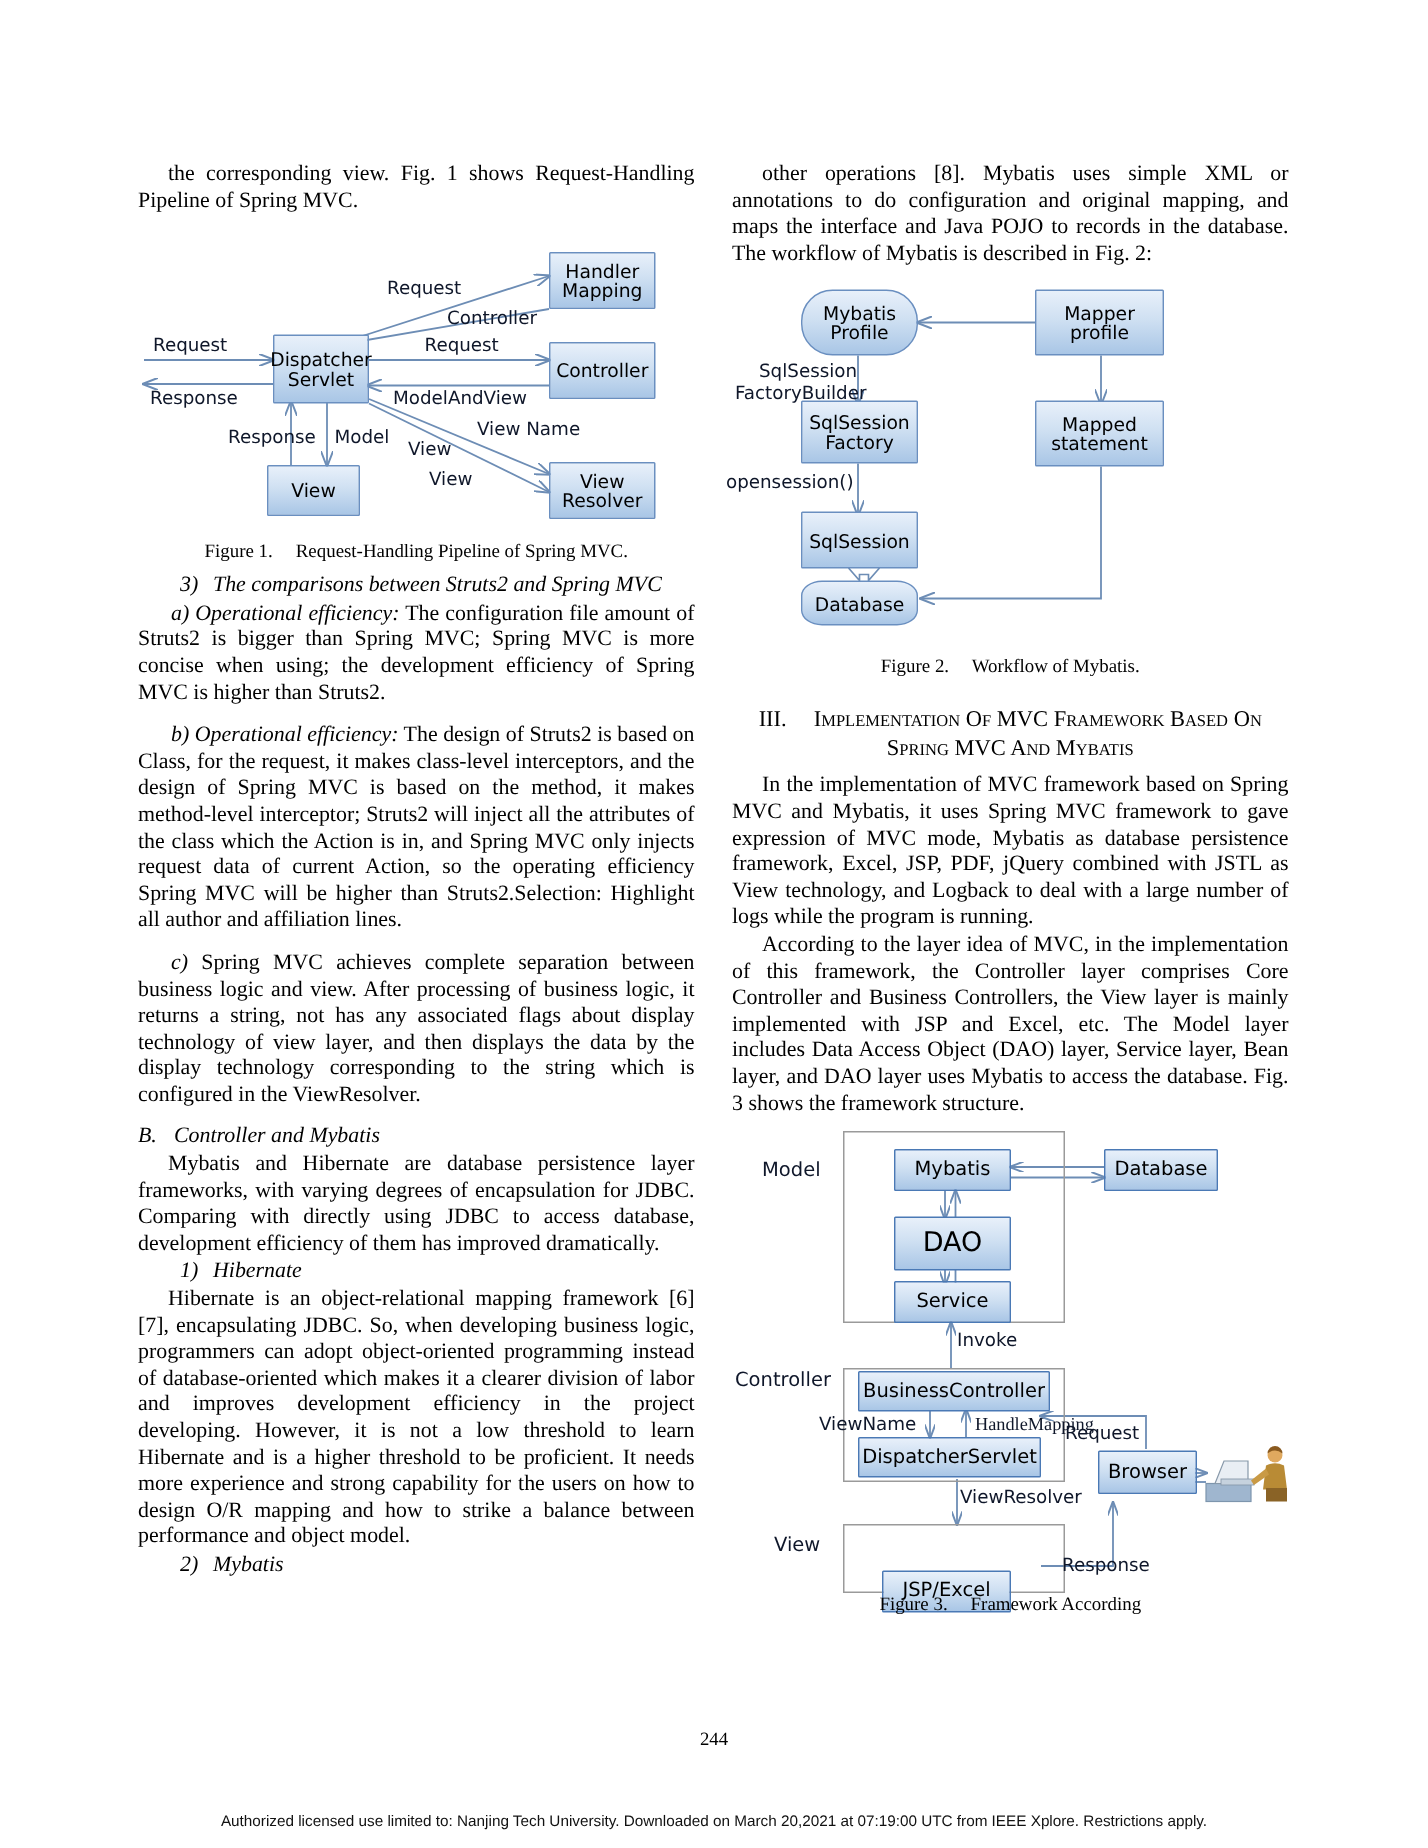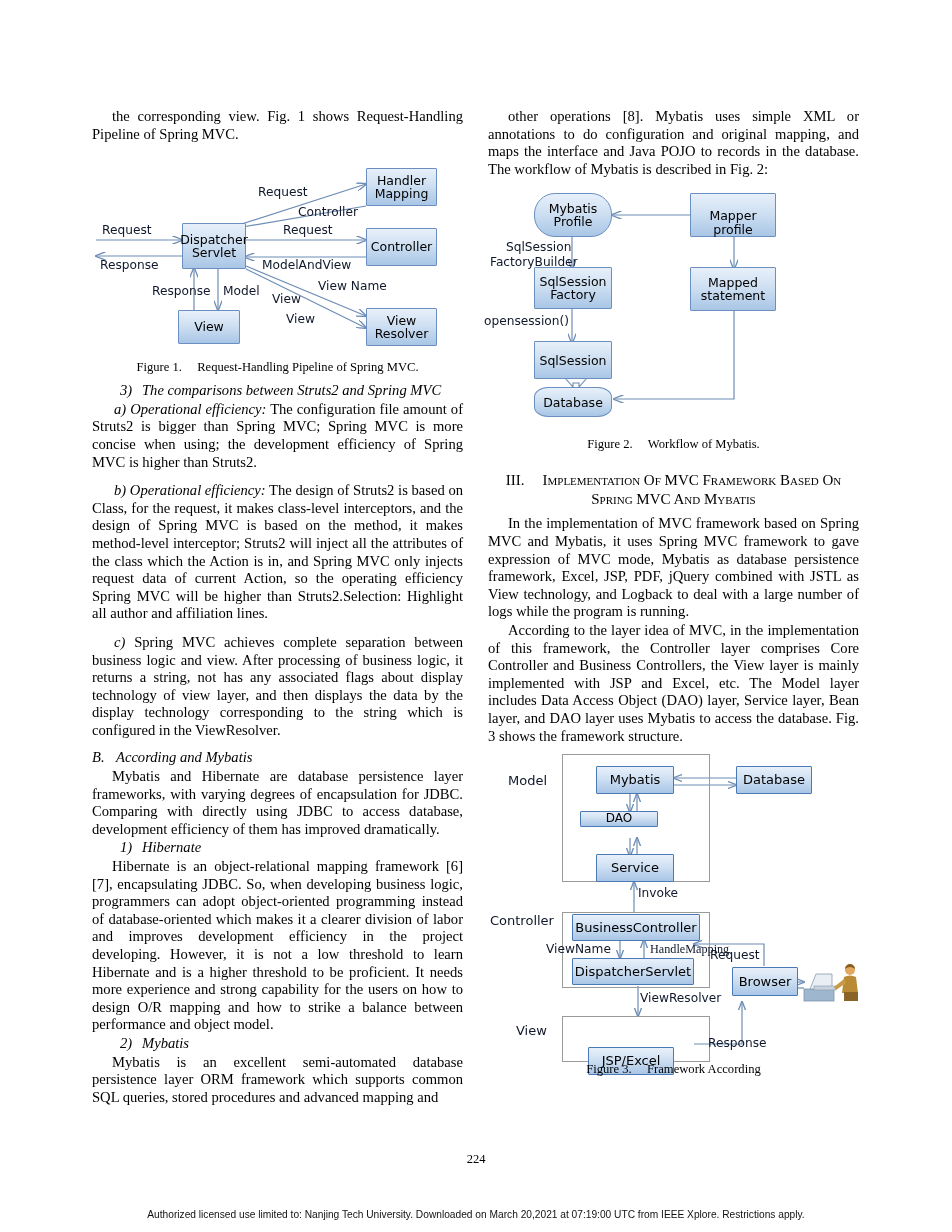--- a/index.html
+++ b/index.html
@@ -210,36 +210,35 @@
 
     <p class="body gap" style="text-indent:22px;">
       <i>b)  Operational efficiency:</i><span> The design of Struts2 is based on Class, for the request, it makes class-level interceptors, and the design of Spring MVC is based on the method, it makes method-level interceptor; Struts2 will inject all the attributes of the class which the Action is in, and Spring MVC only injects request data of current Action, so the operating efficiency Spring MVC will be higher than Struts2.Selection: Highlight all author and affiliation lines.</span>
     </p>
 
     <p class="body gap" style="text-indent:22px;">
       <i>c)</i><span> Spring MVC achieves complete separation between business logic and view. After processing of business logic, it returns a string, not has any associated flags about display technology of view layer, and then displays the data by the display technology corresponding to the string which is configured in the ViewResolver.</span>
     </p>
 
     <p class="sec-letter">
-      <span class="mark">B.</span><span>According and Mybatis</span>
+      <span class="mark">B.</span><span>Controller and Mybatis</span>
     </p>
 
     <p class="body">Mybatis and Hibernate are database persistence layer frameworks, with varying degrees of encapsulation for JDBC. Comparing with directly using JDBC to access database, development efficiency of them has improved dramatically.</p>
 
     <p class="num-head">
       <span class="mark">1)</span><span>Hibernate</span>
     </p>
 
     <p class="body">Hibernate is an object-relational mapping framework [6] [7], encapsulating JDBC. So, when developing business logic, programmers can adopt object-oriented programming instead of database-oriented which makes it a clearer division of labor and improves development efficiency in the project developing. However, it is not a low threshold to learn Hibernate and is a higher threshold to be proficient. It needs more experience and strong capability for the users on how to design O/R mapping and how to strike a balance between performance and object model.</p>
 
     <p class="num-head">
       <span class="mark">2)</span><span>Mybatis</span>
     </p>
 
-    <p class="body">Mybatis is an excellent semi-automated database persistence layer ORM framework which supports common SQL queries, stored procedures and advanced mapping and</p>
   </div>
 
   <div class="col col-right">
 
     <p class="body">other operations [8]. Mybatis uses simple XML or annotations to do configuration and original mapping, and maps the interface and Java POJO to records in the database. The workflow of Mybatis is described in Fig. 2:</p>
 
     <div style="height:280px; position:relative;">
       <div class="fig" style="position:absolute; left:6px; top:14px; width:365px; height:240px;">
         <svg width="365" height="240">
           <defs>
@@ -261,21 +260,21 @@
           </g>
 
           <g fill="#ffffff" stroke="#6d8db5" stroke-width="1.1">
             <path d="M72,186 L79,178 L79,182 L85,182 L85,178 L92,186 L85,194 L85,190 L79,190 L79,194 Z"></path>
           </g>
         </svg>
 
         <div class="node" style="left:40px; top:0px; width:78px; height:44px;border-radius:21px;">
           <span>Mybatis Profile</span>
         </div>
-        <div class="node" style="left:196px; top:0px; width:86px; height:44px;align-items:flex-end;">
+        <div class="node" style="left:196px; top:0px; width:86px; height:44px;">
           <span>Mapper profile</span>
         </div>
         <div class="node" style="left:40px; top:74px; width:78px; height:42px;">
           <span>SqlSession Factory</span>
         </div>
         <div class="node" style="left:196px; top:74px; width:86px; height:44px;">
           <span>Mapped statement</span>
         </div>
         <div class="node" style="left:40px; top:148px; width:78px; height:38px;">
           <span>SqlSession</span>
@@ -348,21 +347,21 @@
         <span class="lbl" style="left:20px; top:20px; font-size:13px;">Model</span>
         <span class="lbl" style="left:2px; top:160px; font-size:13px;">Controller</span>
         <span class="lbl" style="left:28px; top:270px; font-size:13px;">View</span>
 
         <div class="node sq" style="left:108px; top:12px; width:78px; height:28px; font-size:13px;">
           <span>Mybatis</span>
         </div>
         <div class="node sq" style="left:248px; top:12px; width:76px; height:28px; font-size:13px;">
           <span>Database</span>
         </div>
-        <div class="node sq" style="left:92px; top:57px; width:78px; height:16px; font-size:12px;">
+        <div class="node sq" style="left:108px; top:57px; width:78px; height:36px; font-size:18px;">
           <span>DAO</span>
         </div>
         <div class="node sq" style="left:108px; top:100px; width:78px; height:28px; font-size:13px;">
           <span>Service</span>
         </div>
         <div class="node sq" style="left:84px; top:160px; width:128px; height:27px; font-size:13px;">
           <span>BusinessController</span>
         </div>
         <div class="node sq" style="left:84px; top:204px; width:122px; height:27px; font-size:13px;">
           <span>DispatcherServlet</span>
@@ -403,16 +402,16 @@
       </div>
 
       <div class="figcap" style="position:absolute; left:0; top:312px; width:371px;">
         <span>Figure 3.</span>
         <span style="display:inline-block;width:9px"></span>
         <span>Framework According</span>
       </div>
     </div>
   </div>
 
-  <div class="page-number">224</div>
+  <div class="page-number">244</div>
   <div class="license">Authorized licensed use limited to: Nanjing Tech University. Downloaded on March 20,2021 at 07:19:00 UTC from IEEE Xplore.  Restrictions apply.</div>
 
 </div>
 
 </body></html>

